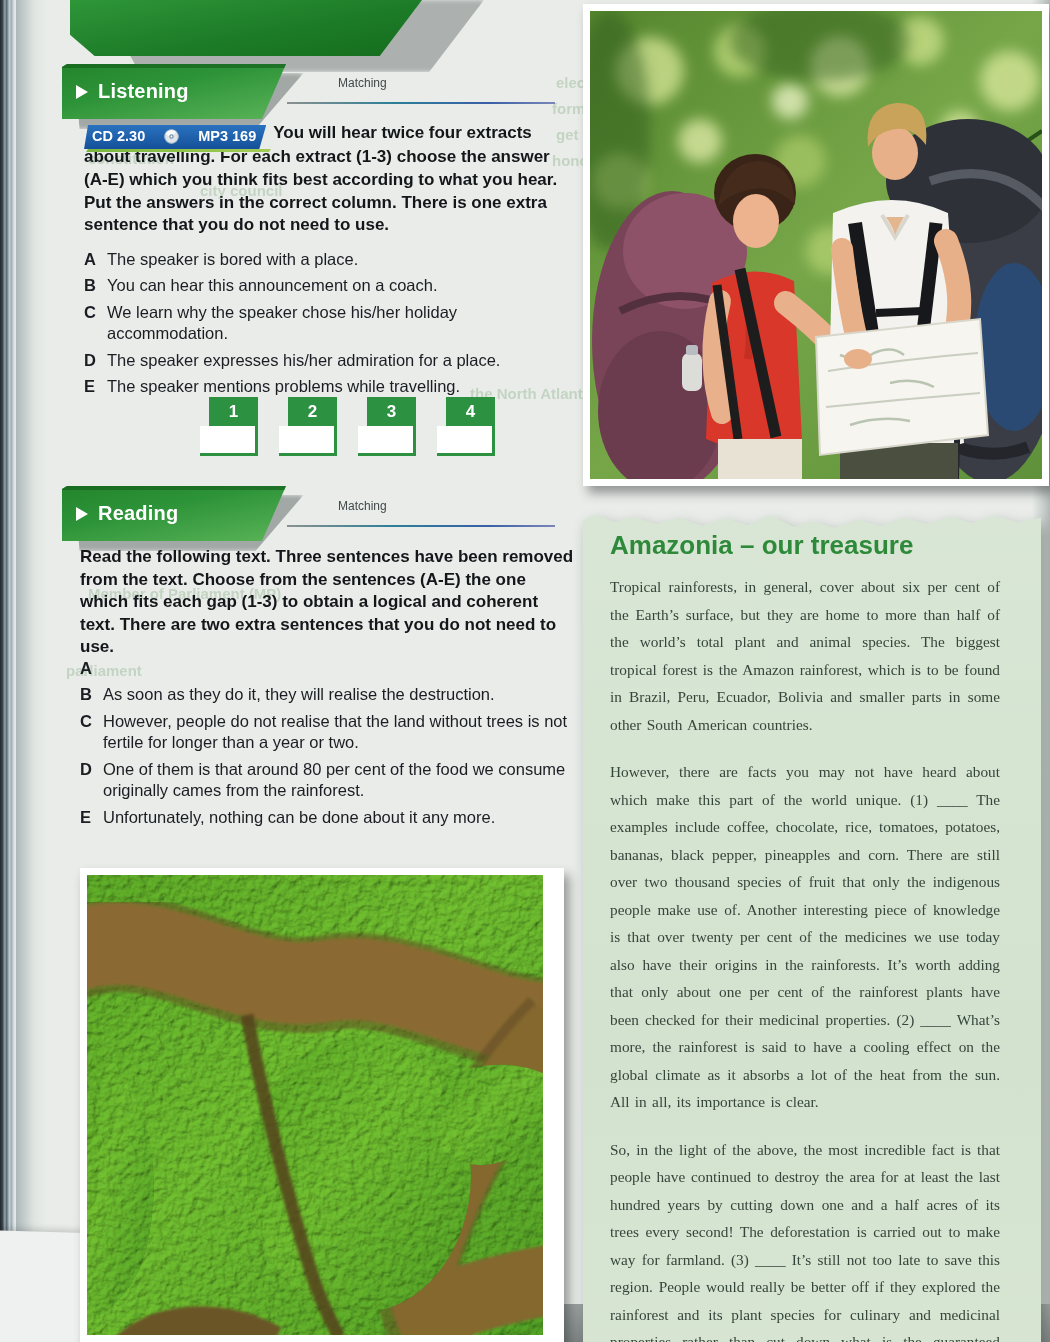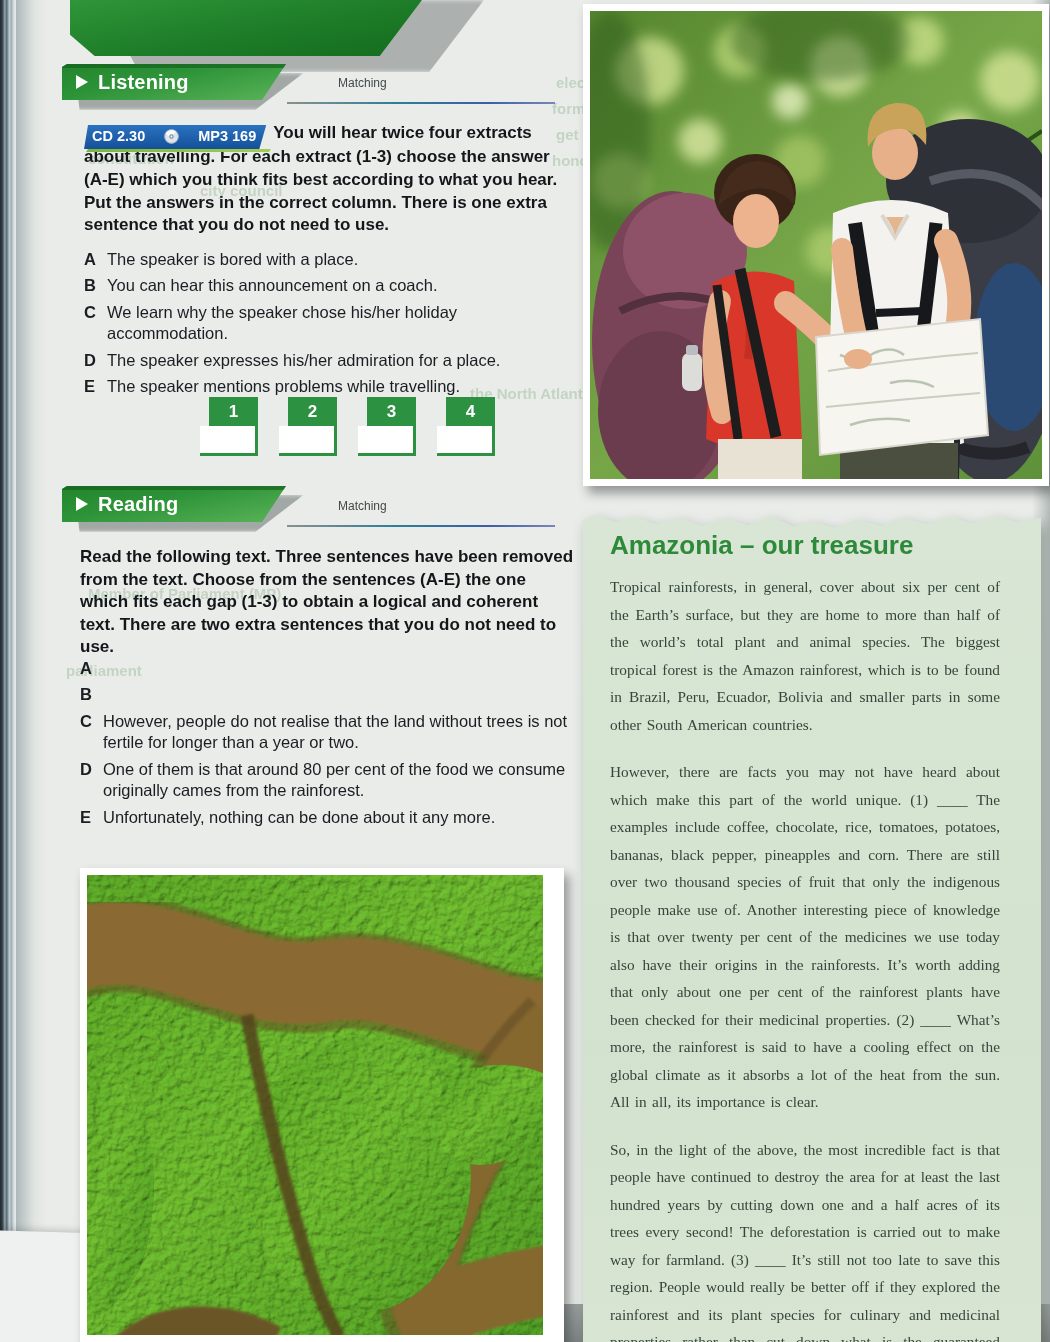--- a/index.html
+++ b/index.html
@@ -24,21 +24,21 @@
   .remnant{position:absolute;left:70px;top:0;width:352px;height:56px;z-index:3;
     background:linear-gradient(170deg,#2f9639,#1d7c28 55%,#156d1d);
     clip-path:polygon(0 0,100% 0,88% 100%,7% 100%,0 62%);}
 
   
   .bleed{position:absolute;z-index:2;font-weight:700;font-size:15px;color:#6f9e6e;
     opacity:.30;filter:blur(.6px);white-space:nowrap;}
   .bleed.mirror{transform:scaleX(-1);color:#7fa3ae;opacity:.42;font-size:16px;}
 
   
-  .banner-wrap{position:absolute;width:224px;height:36px;z-index:4;}
+  .banner-wrap{position:absolute;width:224px;height:55px;z-index:4;}
   .banner-sh{position:absolute;left:13px;top:9px;width:102%;height:102%;
     background:#a2a8a6;clip-path:polygon(0 0,100% 0,calc(100% - 48px) 100%,2% 100%);filter:blur(2px);}
   .banner{position:absolute;inset:0;display:flex;align-items:center;gap:10px;padding-left:14px;
     background:linear-gradient(168deg,#23852c 0%,#2d9338 40%,#45a449 72%,#5bb457 100%);
     clip-path:polygon(0 3px,5px 0,100% 0,calc(100% - 24px) 100%,0 100%);}
   .banner::before{content:'';position:absolute;top:0;left:0;right:0;height:4px;background:#135f1c;opacity:.65;}
   .tri{width:0;height:0;border-left:12px solid #fff;border-top:7px solid transparent;border-bottom:7px solid transparent;}
   .banner-label{color:#fff;font-weight:700;font-size:20px;letter-spacing:.2px;}
   .subheader{position:absolute;z-index:4;font-size:12px;color:#41494b;margin-left:44px;}
   .sub-line{position:absolute;z-index:4;height:2px;
@@ -284,20 +284,21 @@
   </div>
 
   <div class="options" style="left:80px;top:658px;width:505px;">
 
       <div class="opt">
         <span class="opt-letter">A</span>
       </div>
 
       <div class="opt">
         <span class="opt-letter">B</span>
+        <span class="opt-text">As soon as they do it, they will realise the destruction.</span>
       </div>
 
       <div class="opt">
         <span class="opt-letter">C</span>
         <span class="opt-text">However, people do not realise that the land without trees is not fertile for longer than a year or two.</span>
       </div>
 
       <div class="opt">
         <span class="opt-letter">D</span>
         <span class="opt-text">One of them is that around 80 per cent of the food we consume originally cames from the rainforest.</span>

